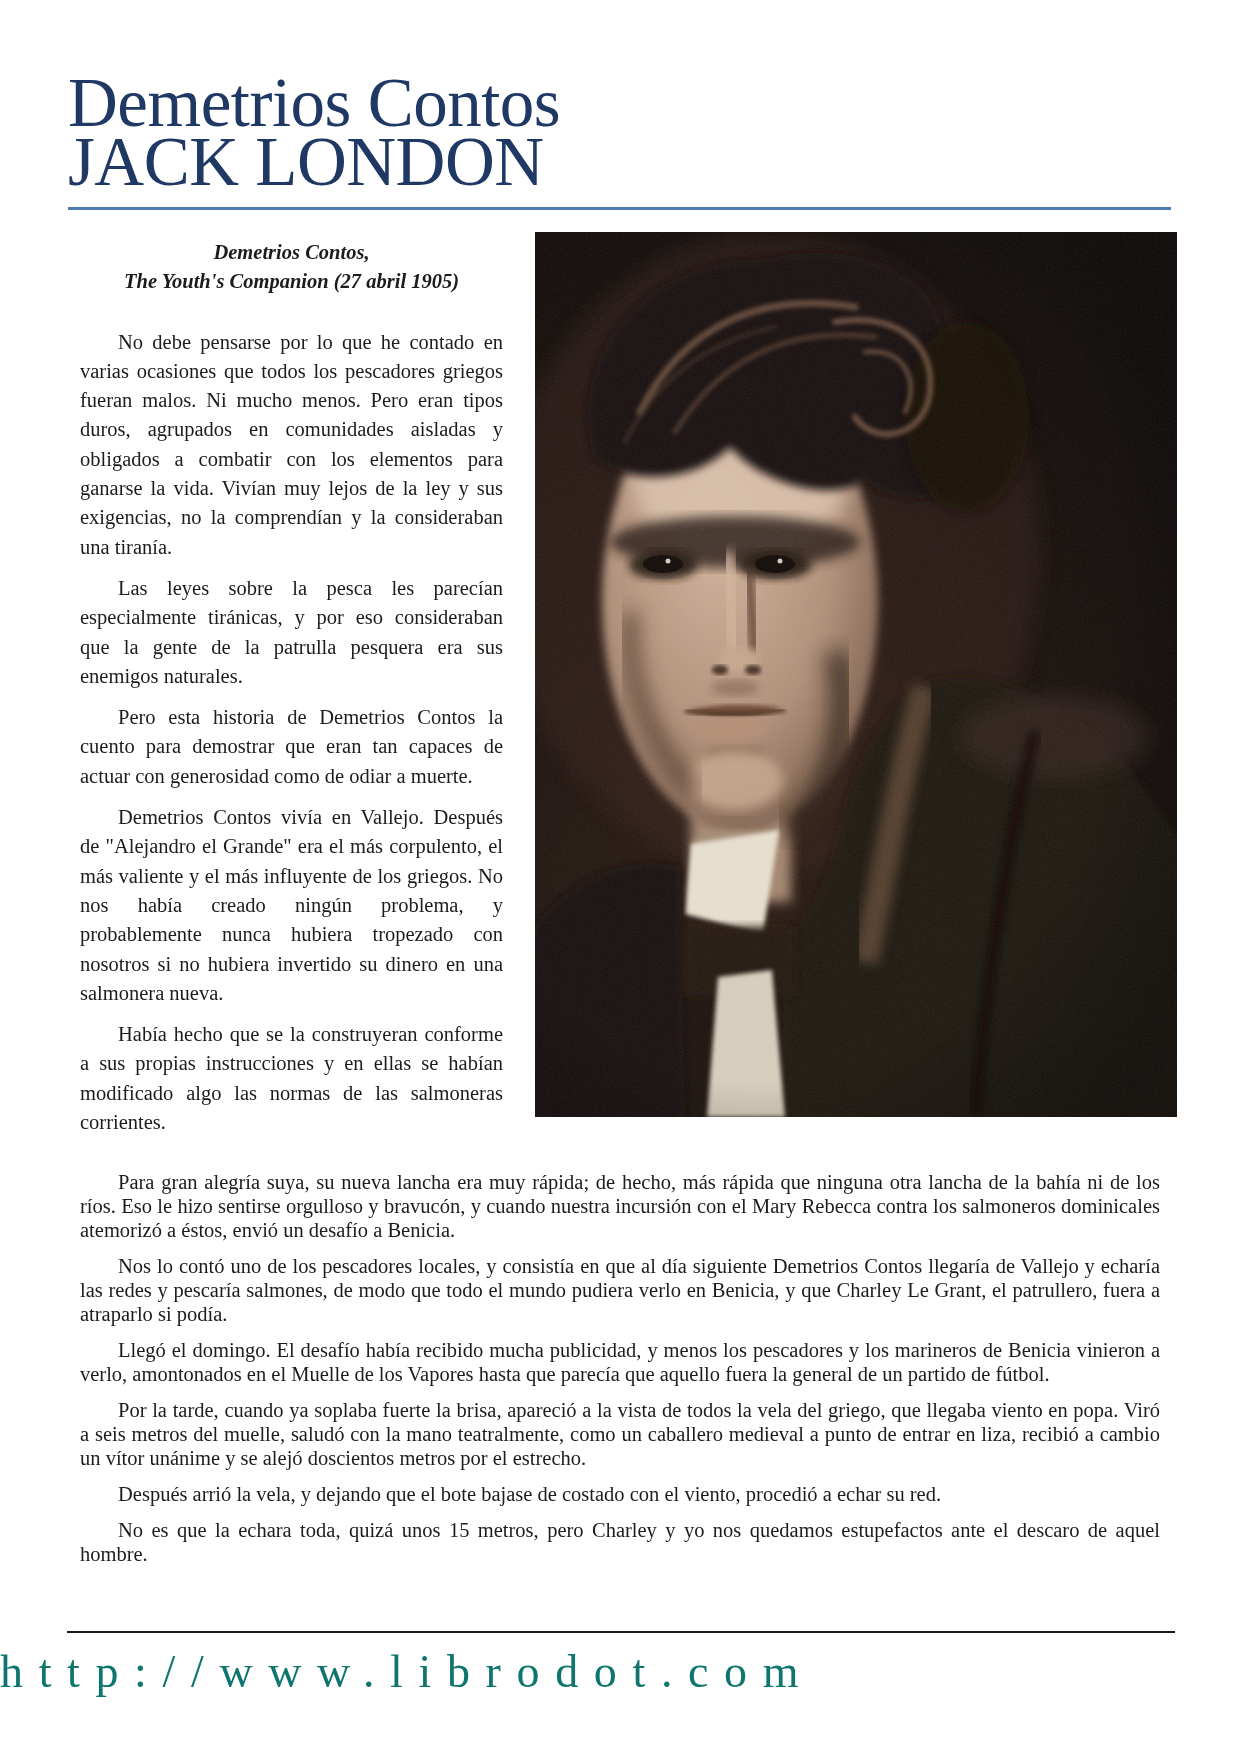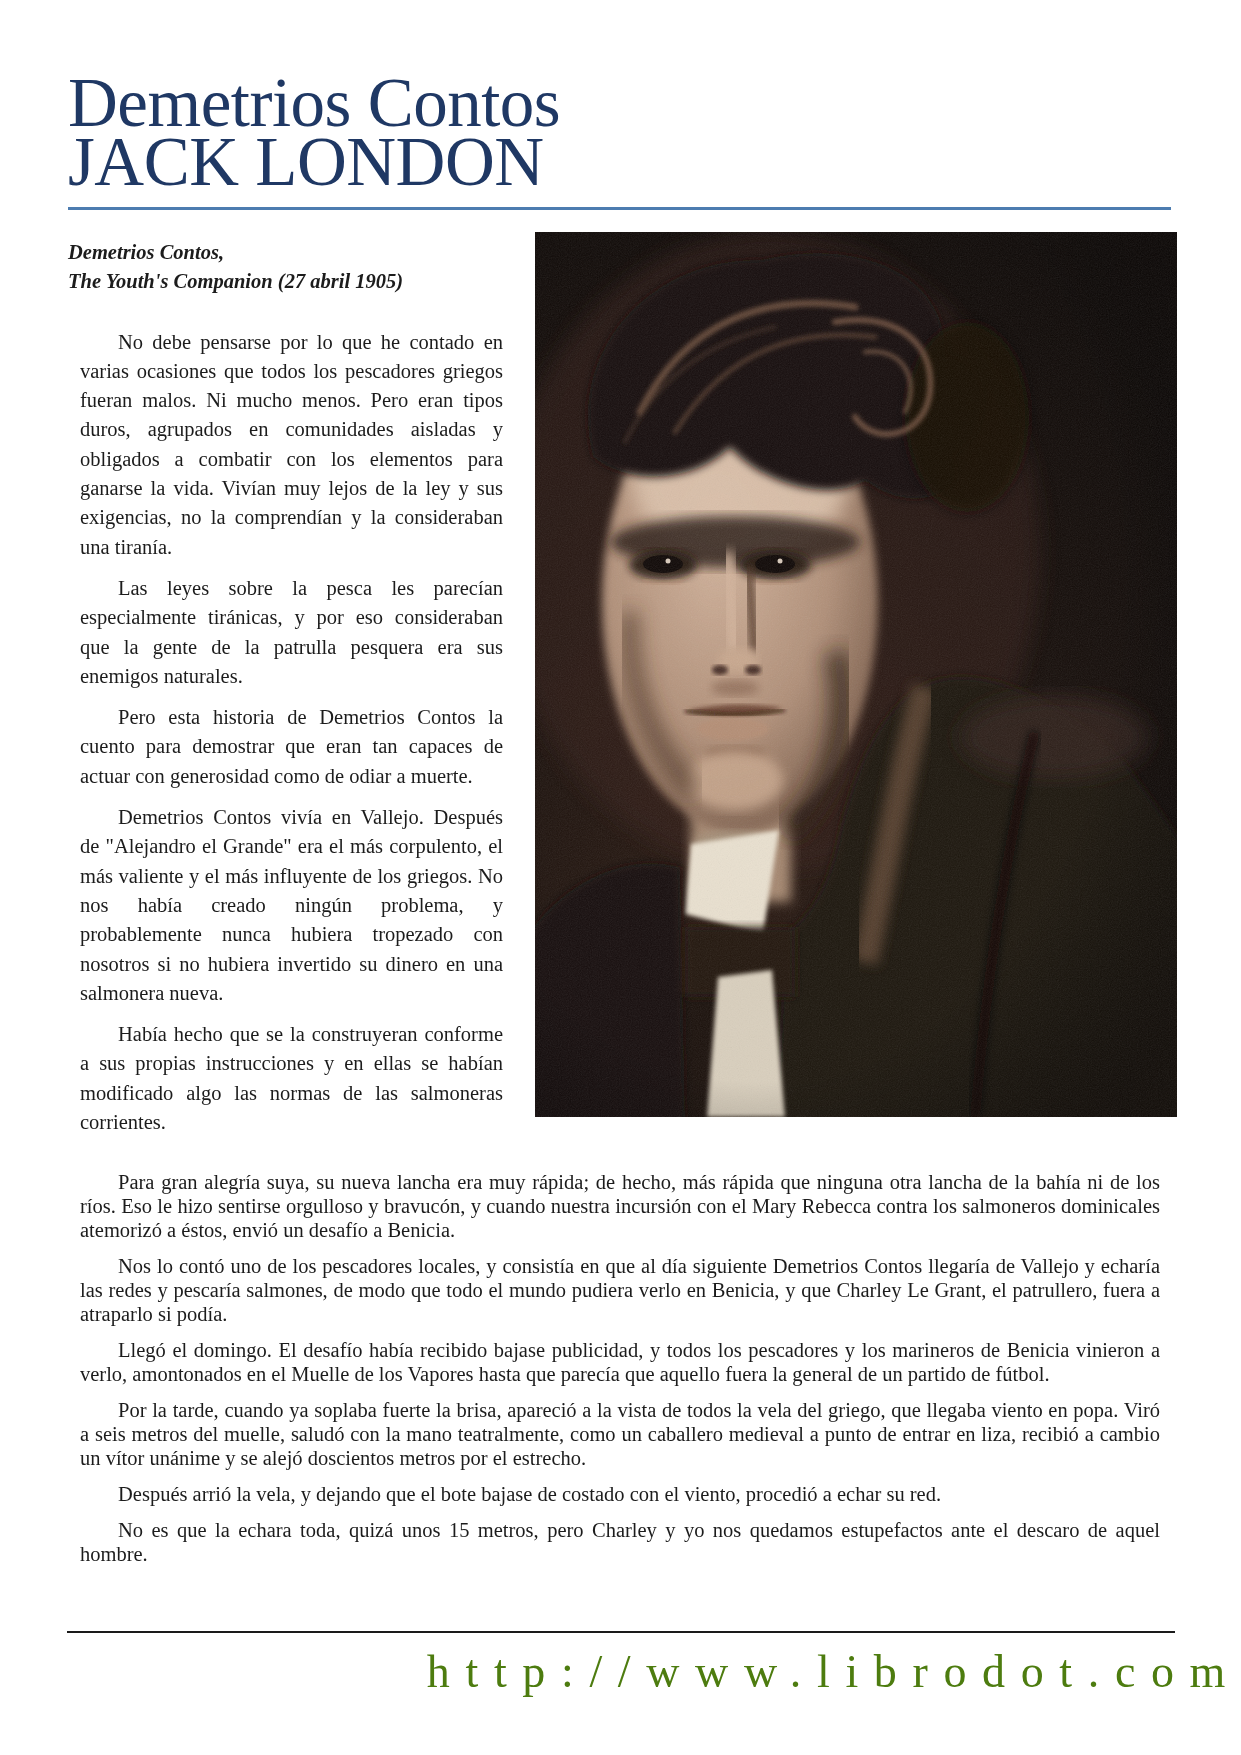--- a/index.html
+++ b/index.html
@@ -15,42 +15,42 @@
   }
   .title-rule{
     position:absolute;left:68px;top:207px;width:1103px;height:3px;
     background:var(--rule_color,#4d7cb0);
   }
   
   .left-col{
     position:absolute;left:68px;top:238px;width:447px;
     font-size:20.5px;line-height:29.3px;text-align:justify;
   }
-  .citation{text-align:left;font-weight:bold;font-style:italic;margin:0 0 31px 0;}
+  .citation{text-align:center;font-weight:bold;font-style:italic;margin:0 0 31px 0;}
   .citation div{white-space:nowrap;}
   p.body-par{margin:12px;text-indent:38px;}
   
   .photo{
     position:absolute;left:535px;top:232px;width:642px;height:885px;margin:0;
     background:#120c0a;
   }
   .photo svg{display:block;width:100%;height:100%;}
   
   .full-col{
     position:absolute;left:68px;top:1158px;width:1104px;
     font-size:20.5px;line-height:24px;text-align:justify;
   }
   
   .footer-rule{
     position:absolute;left:67px;top:1631px;width:1108px;height:2px;
     background:var(--footer_rule_color,#1a1a1a);
   }
   .footer-url{
-    position:absolute;left:0;top:1641px;width:1241px;text-align:right;
-    font-size:46px;line-height:62px;letter-spacing:0.34em;color:#4d7c0f;
+    position:absolute;left:0;top:1641px;width:1241px;text-align:left;
+    font-size:46px;line-height:62px;letter-spacing:0.34em;color:#0f766e;
     white-space:nowrap;
   }
 </style>
 </head>
 <body>
 
 <div class="page">
 
   <header class="doc-title">
     <div>Demetrios Contos</div>
@@ -163,21 +163,21 @@
       <polygon points="183,745 237,738 250,885 172,885" fill="#d9cfbd" filter="url(#b2)"></polygon>
 
       <rect x="0" y="0" width="642" height="885" fill="url(#vignGrad)"></rect>
       <rect x="0" y="0" width="642" height="885" filter="url(#grain)" opacity="0.12"></rect>
     </svg>
   </figure>
 
   <section class="full-col">
     <p class="body-par">Para gran alegría suya, su nueva lancha era muy rápida; de hecho, más rápida que ninguna otra lancha de la bahía ni de los ríos. Eso le hizo sentirse orgulloso y bravucón, y cuando nuestra incursión con el Mary Rebecca contra los salmoneros dominicales atemorizó a éstos, envió un desafío a Benicia.</p>
     <p class="body-par">Nos lo contó uno de los pescadores locales, y consistía en que al día siguiente Demetrios Contos llegaría de Vallejo y echaría las redes y pescaría salmones, de modo que todo el mundo pudiera verlo en Benicia, y que Charley Le Grant, el patrullero, fuera a atraparlo si podía.</p>
-    <p class="body-par">Llegó el domingo. El desafío había recibido bajase publicidad, y todos los pescadores y los marineros de Benicia vinieron a verlo, amontonados en el Muelle de los Vapores hasta que parecía que aquello fuera la general de un partido de fútbol.</p>
+    <p class="body-par">Llegó el domingo. El desafío había recibido mucha publicidad, y menos los pescadores y los marineros de Benicia vinieron a verlo, amontonados en el Muelle de los Vapores hasta que parecía que aquello fuera la general de un partido de fútbol.</p>
     <p class="body-par">Por la tarde, cuando ya soplaba fuerte la brisa, apareció a la vista de todos la vela del griego, que llegaba viento en popa. Viró a seis metros del muelle, saludó con la mano teatralmente, como un caballero medieval a punto de entrar en liza, recibió a cambio un vítor unánime y se alejó doscientos metros por el estrecho.</p>
     <p class="body-par">Después arrió la vela, y dejando que el bote bajase de costado con el viento, procedió a echar su red.</p>
     <p class="body-par">No es que la echara toda, quizá unos 15 metros, pero Charley y yo nos quedamos estupefactos ante el descaro de aquel hombre.</p>
   </section>
 
   <div class="footer-rule"></div>
   <div class="footer-url">http://www.librodot.com</div>
 
 </div>
 

